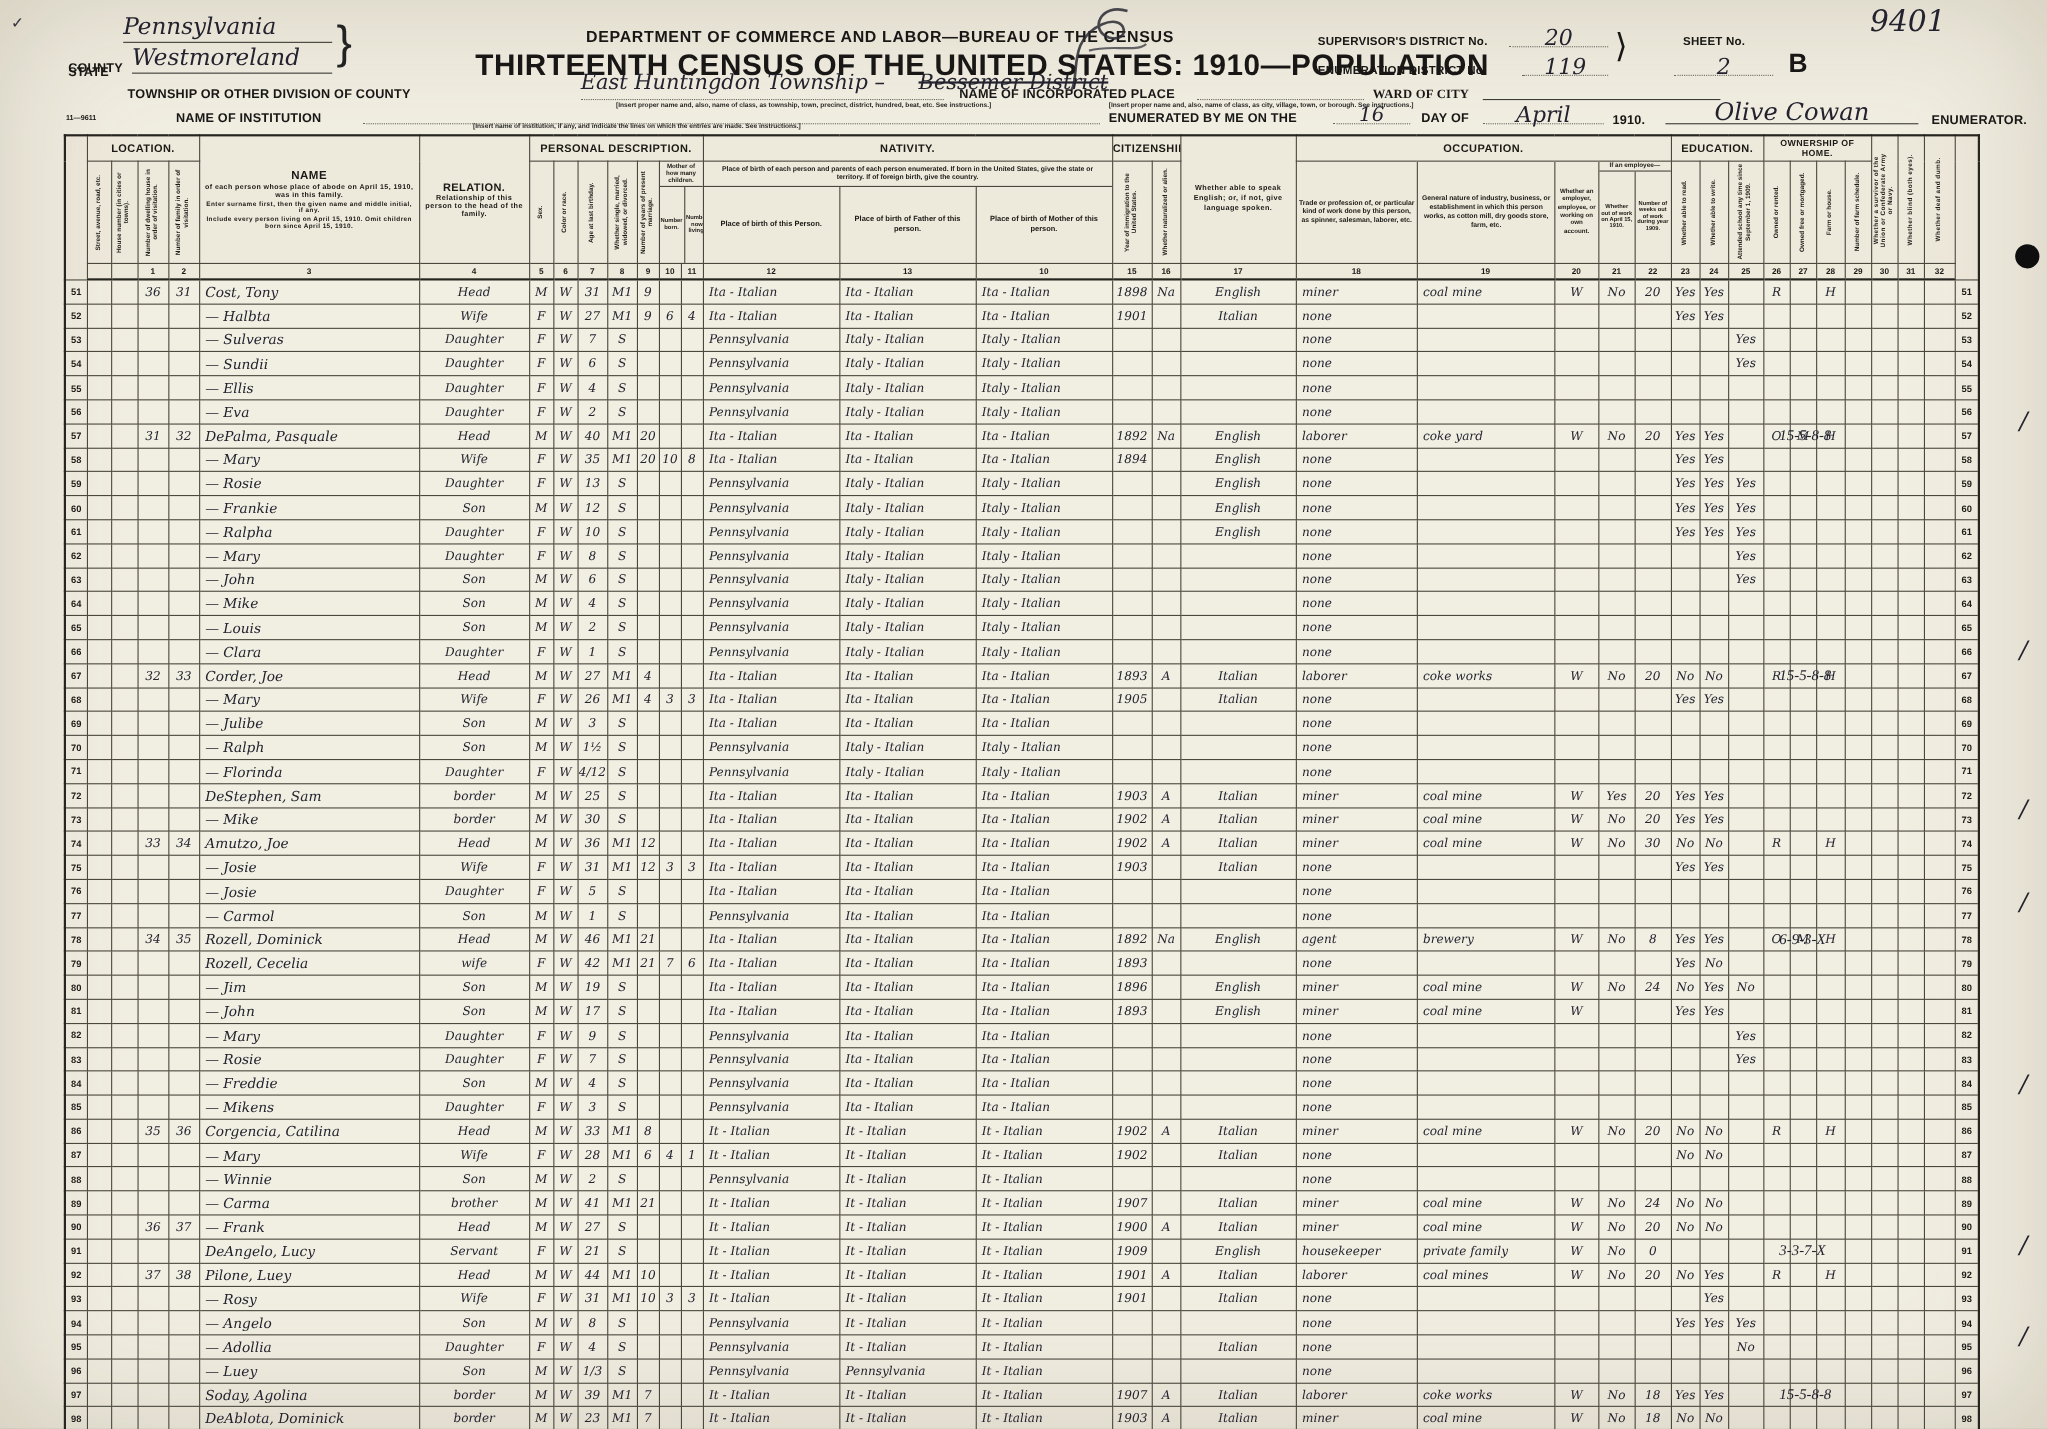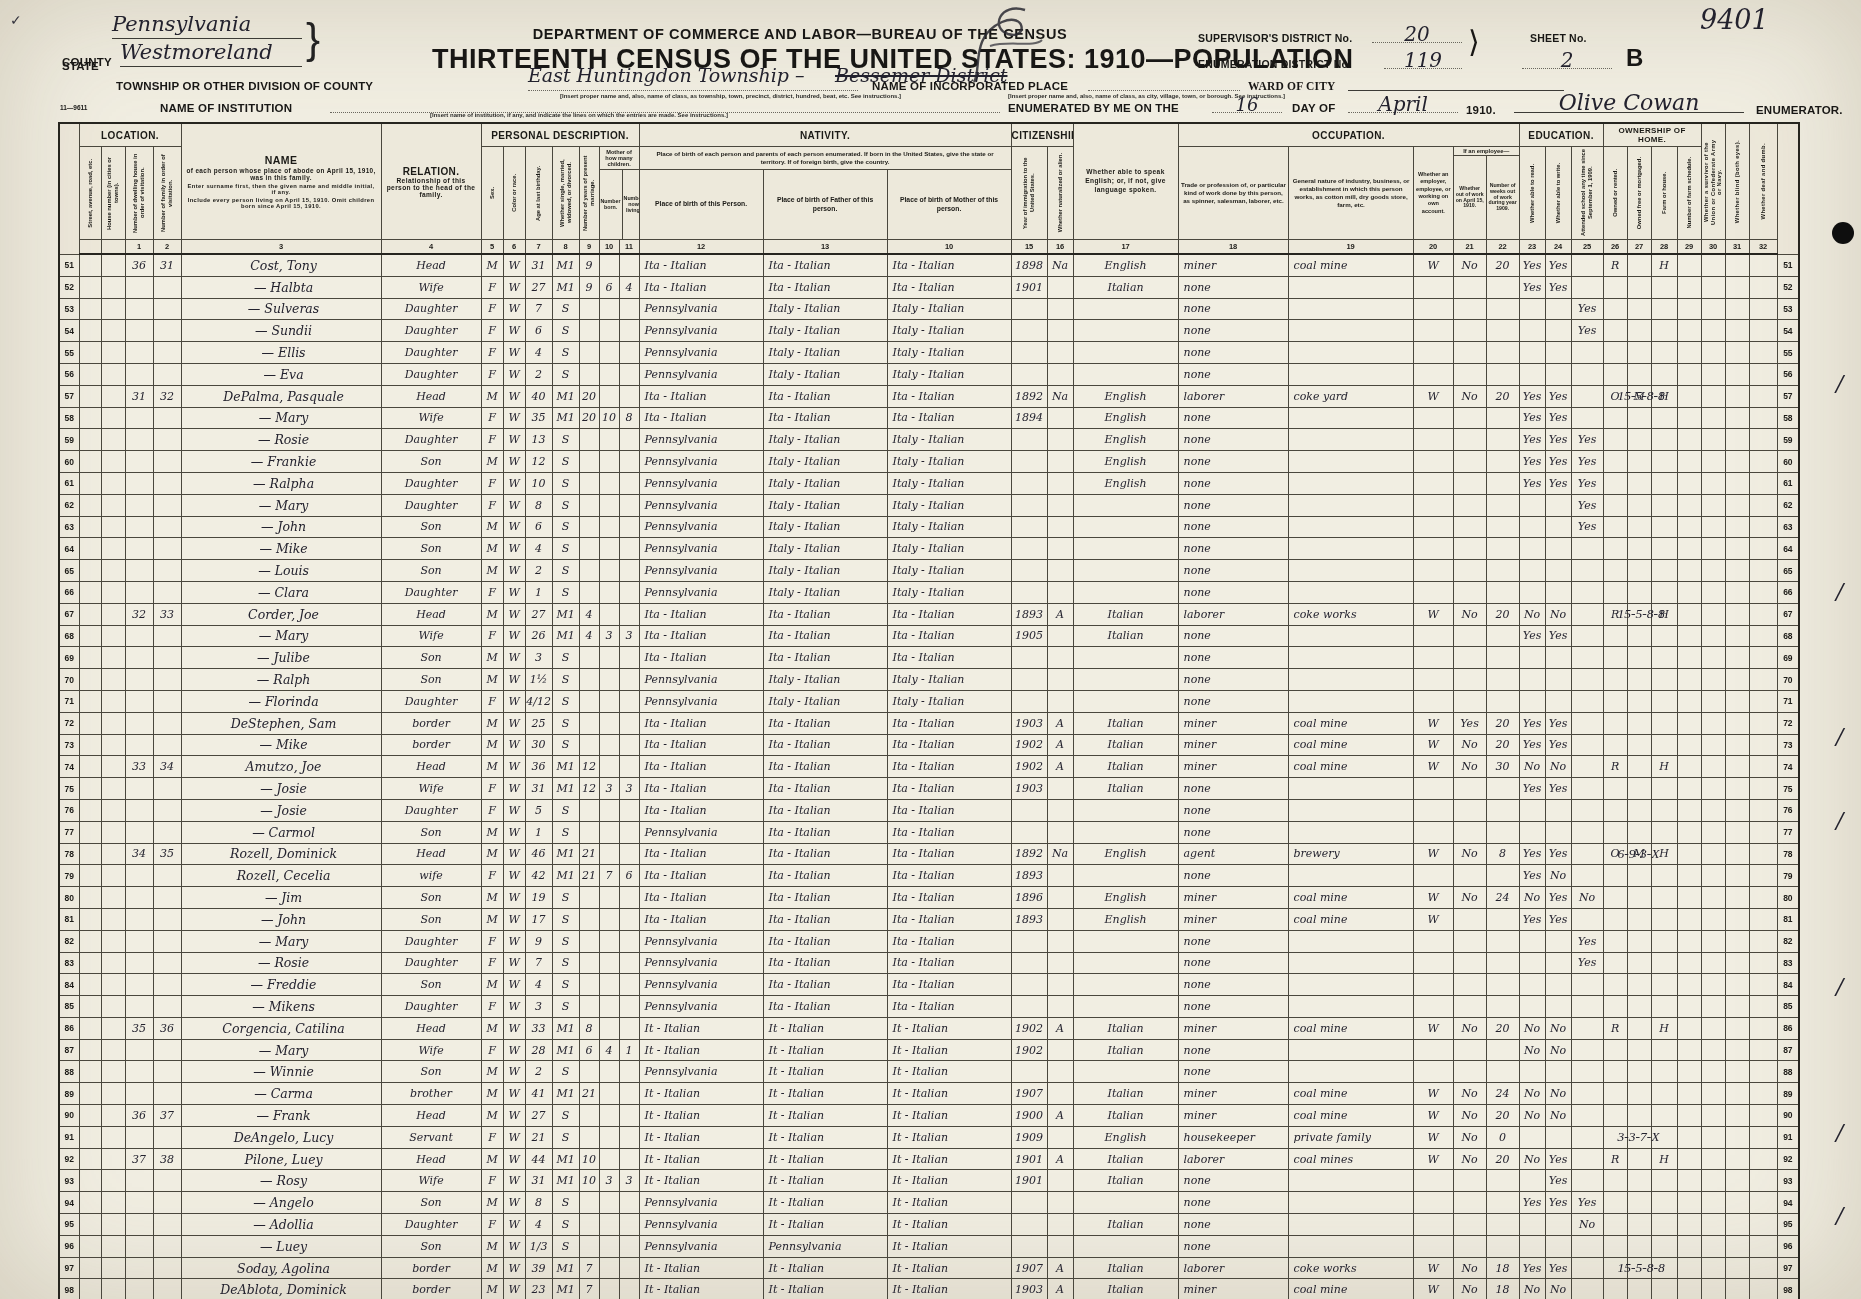--- a/index.html
+++ b/index.html
@@ -55,21 +55,21 @@
   .occ-emp .eh{font-size:5.8px;font-weight:bold;border-bottom:1px solid #4a473d;padding:1px;}
   .occ-emp .ecols{display:flex;flex:1;}
   .occ-emp .ecols div{flex:1;font-size:5.2px;font-weight:bold;white-space:normal;line-height:1.15;
     padding:1px;display:flex;align-items:center;justify-content:center;}
   .occ-emp .ecols div + div{border-left:1px solid #4a473d;}
   tbody td{height:20.8px;font-size:11px;text-align:center;vertical-align:middle;}
   tbody td.hwc{font-family:"DejaVu Serif",serif;font-style:italic;color:#23222e;}
   tbody td.la{text-align:left;padding-left:5px;}
   tbody td.rn{font-family:"Liberation Sans",sans-serif;font-style:normal;font-size:8.5px;
     font-weight:bold;color:#1b1a16;}
-  tbody td.c-name{font-size:12.5px;text-align:center;}
+  tbody td.c-name{font-size:12.5px;}
   tbody td.c-bp,tbody td.c-bpf,tbody td.c-bpm{font-size:11px;}
   tbody td.c-fno{position:relative;overflow:visible;}
   .annot{position:absolute;left:-60px;top:2px;font-size:13.5px;white-space:nowrap;z-index:4;
     font-family:Liberation Serif, serif;font-style:italic;color:#23222e;}
   .punch{width:22px;height:22px;border-radius:50%;background:#0e0e0e;}
   .mark{font-family:"DejaVu Serif",serif;font-style:italic;font-size:22px;color:#23222e;}
   .check{font-size:14px;color:#33323c;}
   .formno{font-size:6.5px;font-weight:bold;}
 </style>
 </head>

